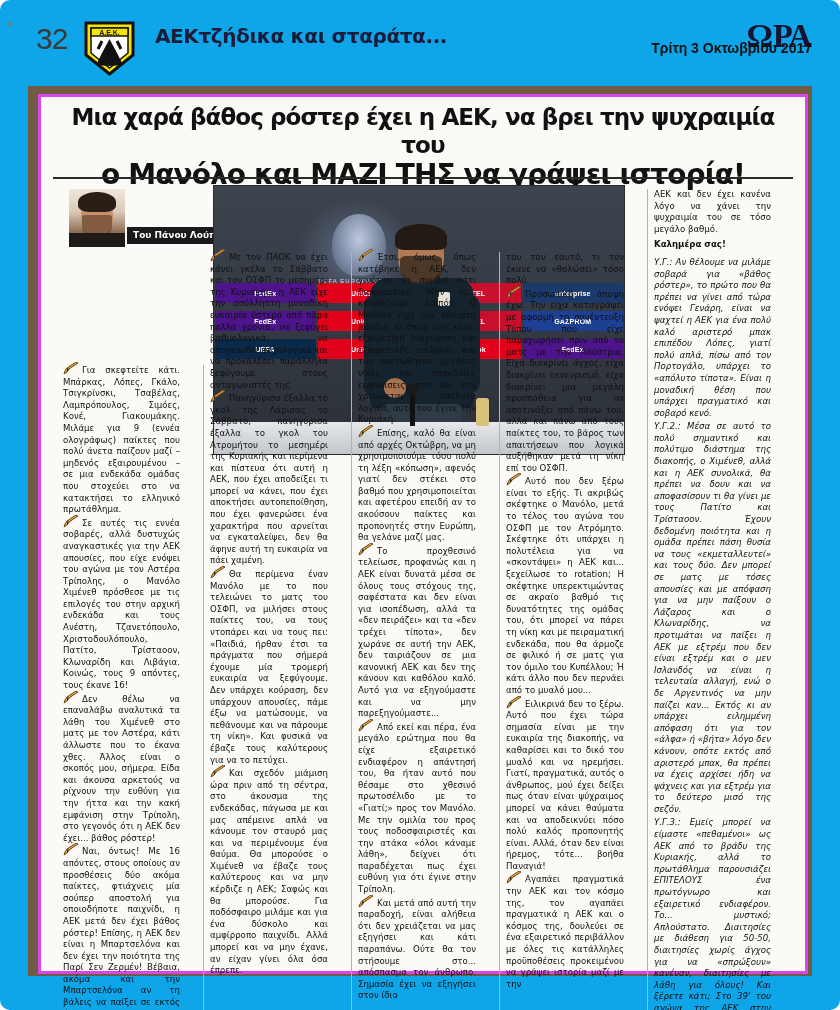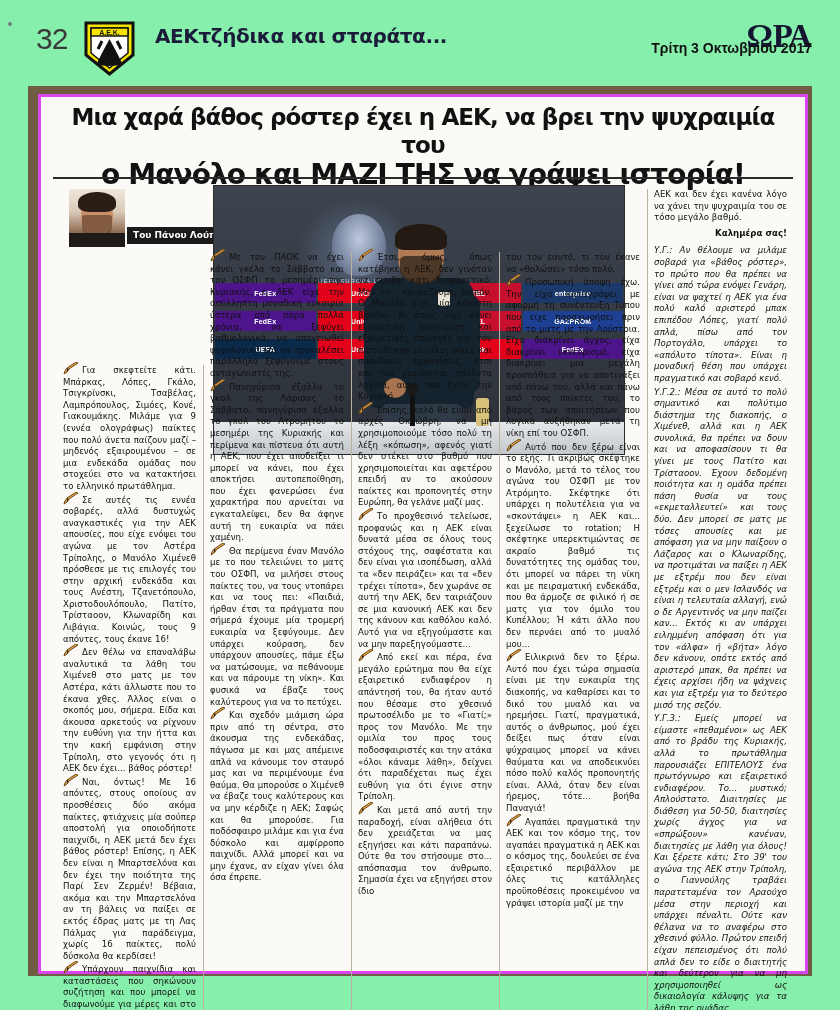--- a/index.html
+++ b/index.html
@@ -6,21 +6,22 @@
   body{
     width:840px;height:1010px;
     background:#ffffff;
     font-family:"DejaVu Sans", sans-serif;
     overflow:hidden;
     position:relative;
   }
   
   .page{
     position:absolute;inset:0;
-    background:#86efac;
+    background:#0ea5e9;
+    border-radius:10px;
   }
   
   .masthead{
     position:absolute;left:0;top:0;width:840px;height:86px;
   }
   .folio{
     position:absolute;left:36px;top:22px;
     font-family:"Liberation Sans", sans-serif;
     font-size:30px;color:#3a3a3a;font-weight:400;letter-spacing:-1px;
   }
@@ -199,35 +200,35 @@
   .cols{
     position:absolute;left:22px;top:160px;width:724px;
   }
   .col{
     position:absolute;top:0;
     font-family:"DejaVu Sans", sans-serif;
     font-size:8.6px;line-height:11.6px;color:#111;
     text-align:justify;
     -webkit-hyphens:auto;hyphens:auto;
   }
-  .col p{margin:0 0 2px 0;text-indent:0;}
+  .col p{margin:0 16px 2px 0;text-indent:0;}
   .c1{left:0;width:133px;top:108px;}
   .c2{left:147px;width:134px;top:-5px;}
   .c3{left:295px;width:134px;top:-5px;}
   .c4{left:443px;width:134px;top:-5px;}
   .c5{left:591px;width:133px;top:-68px;}
   .c5 p{font-style:italic;}
   .c5 p.up{font-style:normal;}
   .bullet{
     display:inline-block;width:16px;height:9px;margin-right:3px;
     vertical-align:-1px;position:relative;
   }
   .bullet svg{position:absolute;left:0;top:-3px;}
   .sign-off{
-    text-align:right;font-weight:bold;font-style:normal !important;
+    text-align:left;font-weight:bold;font-style:normal !important;
     margin-top:4px !important;margin-bottom:6px !important;
   }
   .colrule{
     position:absolute;top:-5px;width:1px;background:#b9b2a3;
   }
   .edge-dot{
     position:absolute;left:8px;top:22px;width:4px;height:4px;border-radius:50%;background:#7a7a7a;
   }
 </style>
 </head>

